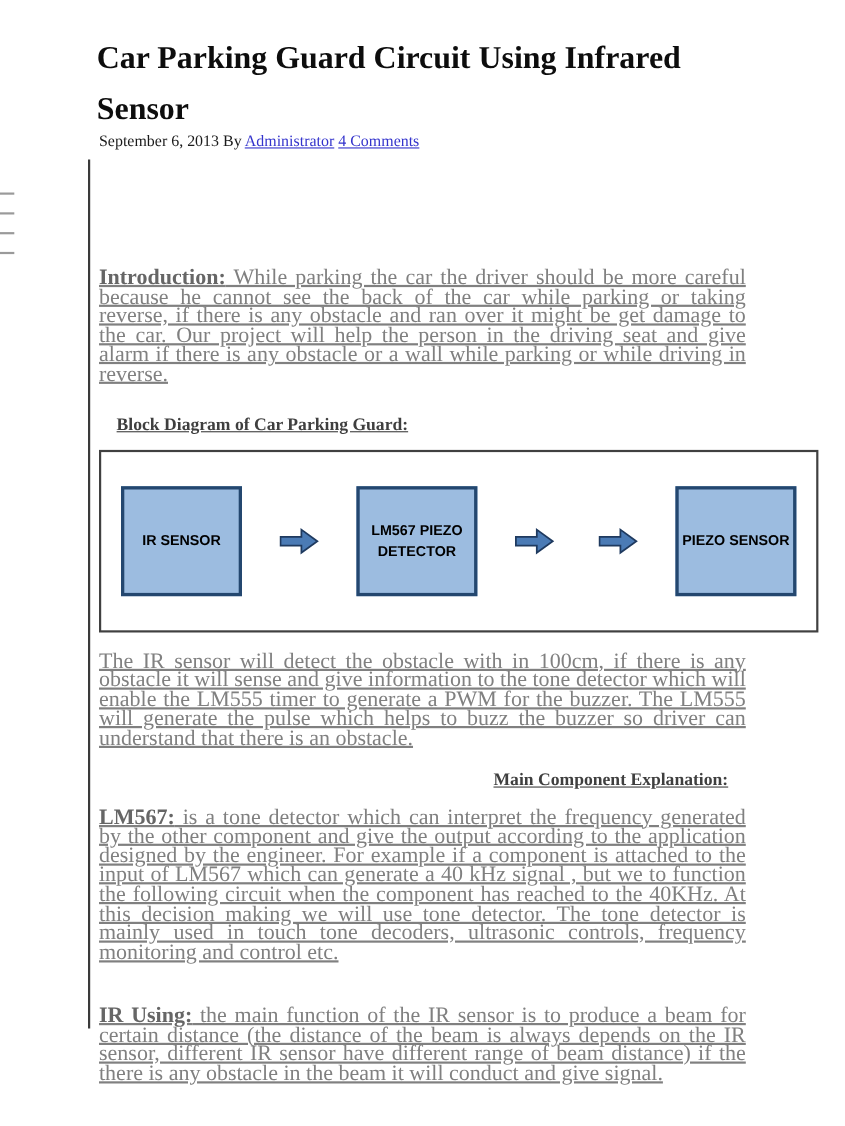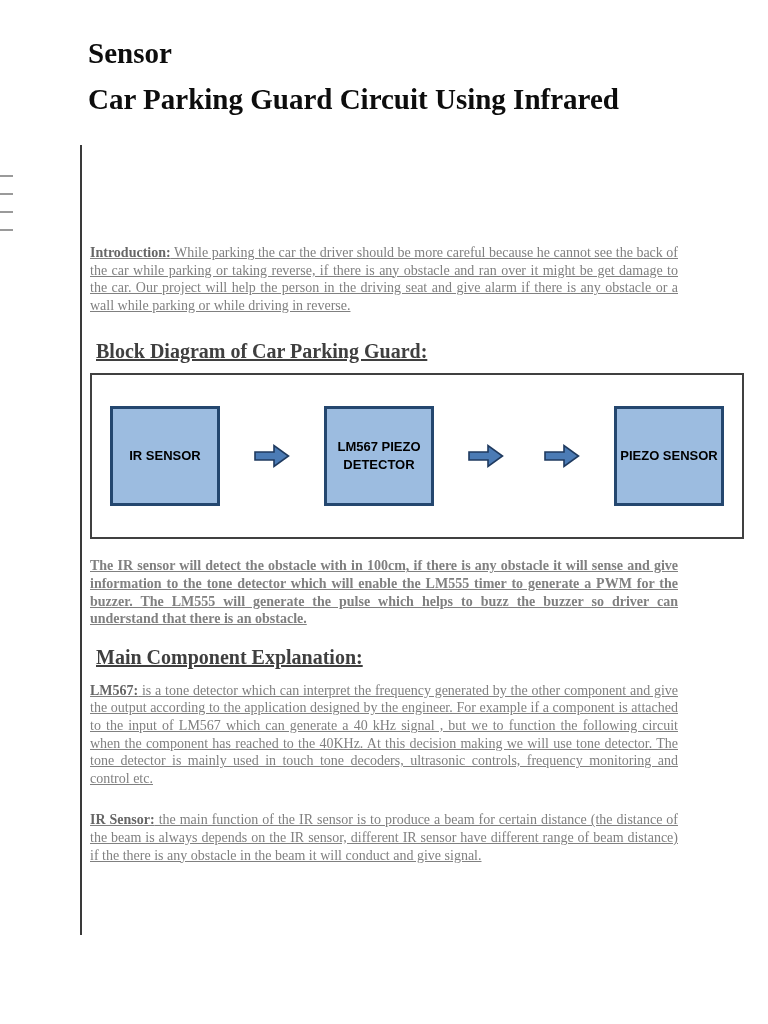--- a/index.html
+++ b/index.html
@@ -6,52 +6,53 @@
   .page{position:relative;width:768px;height:1024px;background:#fff;overflow:hidden;
         font-family:"Liberation Serif", serif;}
   .title{position:absolute;left:88px;top:30px;width:600px;margin:0;
          font-size:29px;line-height:46px;font-weight:bold;color:#0d0d0d;
          font-family:"Liberation Serif", serif;}
   .byline{position:absolute;left:90px;top:121px;font-size:14.5px;color:#1a1a1a;}
   .byline a{color:var(--link-blue,#3333cc);text-decoration:underline;cursor:pointer;}
   .vrule{position:absolute;left:80px;top:145px;width:2px;height:790px;background:#3a3a3a;}
   .tick{position:absolute;left:0;width:13px;height:2px;background:#9a9a9a;}
   .content{position:absolute;left:90px;top:244px;width:588px;}
-  .para{margin:0;font-size:14px;line-height:17.6px;text-align:justify;
+  .para{margin:0;font-size:20px;line-height:17.6px;text-align:justify;
         color:var(--body-text,#808080);text-decoration:underline;}
   .para strong{color:#666666;}
-  .heading{margin:6px;font-size:20px;line-height:18px;font-weight:bold;
+  .heading{margin:16px;font-size:16px;line-height:18px;font-weight:bold;
            color:var(--heading-text,#3f3f3f);text-decoration:underline;}
   .mb-intro{margin-bottom:28px;}
   .mb-h1{margin-bottom:13px;}
   .diagram{box-sizing:border-box;width:654px;height:166px;border:2px solid #404040;
            background:#fff;display:flex;align-items:center;justify-content:space-between;
            padding:12px 18px;margin-bottom:18px;}
   .dbox{box-sizing:border-box;width:110px;height:100px;
         background:var(--diagram-box-fill,#9cbce0);
         border:3px solid var(--diagram-box-border,#24476f);
         display:flex;align-items:center;justify-content:center;text-align:center;
         font-family:"Liberation Sans", sans-serif;font-weight:bold;font-size:13px;
         line-height:1.45;color:#000;padding:2px;}
   .arrow{flex:0 0 auto;margin:0 6px;display:block;}
-  .mb-p2{margin-bottom:20px;font-weight:bold;}
-  .mb-h2{margin-bottom:16px;}
-  .mb-lm567{margin-bottom:24px;}
+  .mb-p2{margin-bottom:20px;}
+  .mb-h2{margin-bottom:16px;text-align:right;}
+  .mb-lm567{margin-bottom:40px;}
   .mb-lm555{margin-bottom:19px;}
 </style>
 </head>
 <body>
 
 <div class="page">
 
   <h1 class="title">
+    <div>Car Parking Guard Circuit Using Infrared</div>
     <div>Sensor</div>
-    <div>Car Parking Guard Circuit Using Infrared</div>
   </h1>
 
+  <div class="byline"><span>September 6, 2013 By </span><a>Administrator</a><span> </span><a>4 Comments</a></div>
 
   <div class="vrule"></div>
 
   <div class="tick" style="top:175px"></div>
   <div class="tick" style="top:193px"></div>
   <div class="tick" style="top:211px"></div>
   <div class="tick" style="top:229px"></div>
 
   <div class="content">
 
@@ -74,16 +75,16 @@
       <div class="dbox">PIEZO SENSOR</div>
     </div>
 
     <p class="para mb-p2">The IR sensor will detect the obstacle with in 100cm, if there is any obstacle it will sense and give information to the tone detector which will enable the LM555 timer to generate a PWM for the buzzer. The LM555 will generate the pulse which helps to buzz the buzzer so driver can understand that there is an obstacle.</p>
 
     <p class="heading mb-h2">Main Component Explanation:</p>
 
     <p class="para mb-lm567"><strong>LM567:</strong><span> is a tone detector which can interpret the frequency generated by the other component and give the output according to the application designed by the engineer. For example if a component is attached to the input of LM567 which can generate a 40 kHz signal , but we to function the following circuit when the component has reached to the 40KHz. At this decision making we will use tone detector. The tone detector is mainly used in touch tone decoders, ultrasonic controls, frequency monitoring and control etc.</span></p>
 
 
-    <p class="para"><strong>IR Sensor:</strong><span> the main function of the IR sensor is to produce a beam for certain distance (the distance of the beam is always depends on the IR sensor, different IR sensor have different range of beam distance) if the there is any obstacle in the beam it will conduct and give signal.</span></p>
+    <p class="para"><strong>IR Using:</strong><span> the main function of the IR sensor is to produce a beam for certain distance (the distance of the beam is always depends on the IR sensor, different IR sensor have different range of beam distance) if the there is any obstacle in the beam it will conduct and give signal.</span></p>
 
   </div>
 </div>
 
 </body></html>

